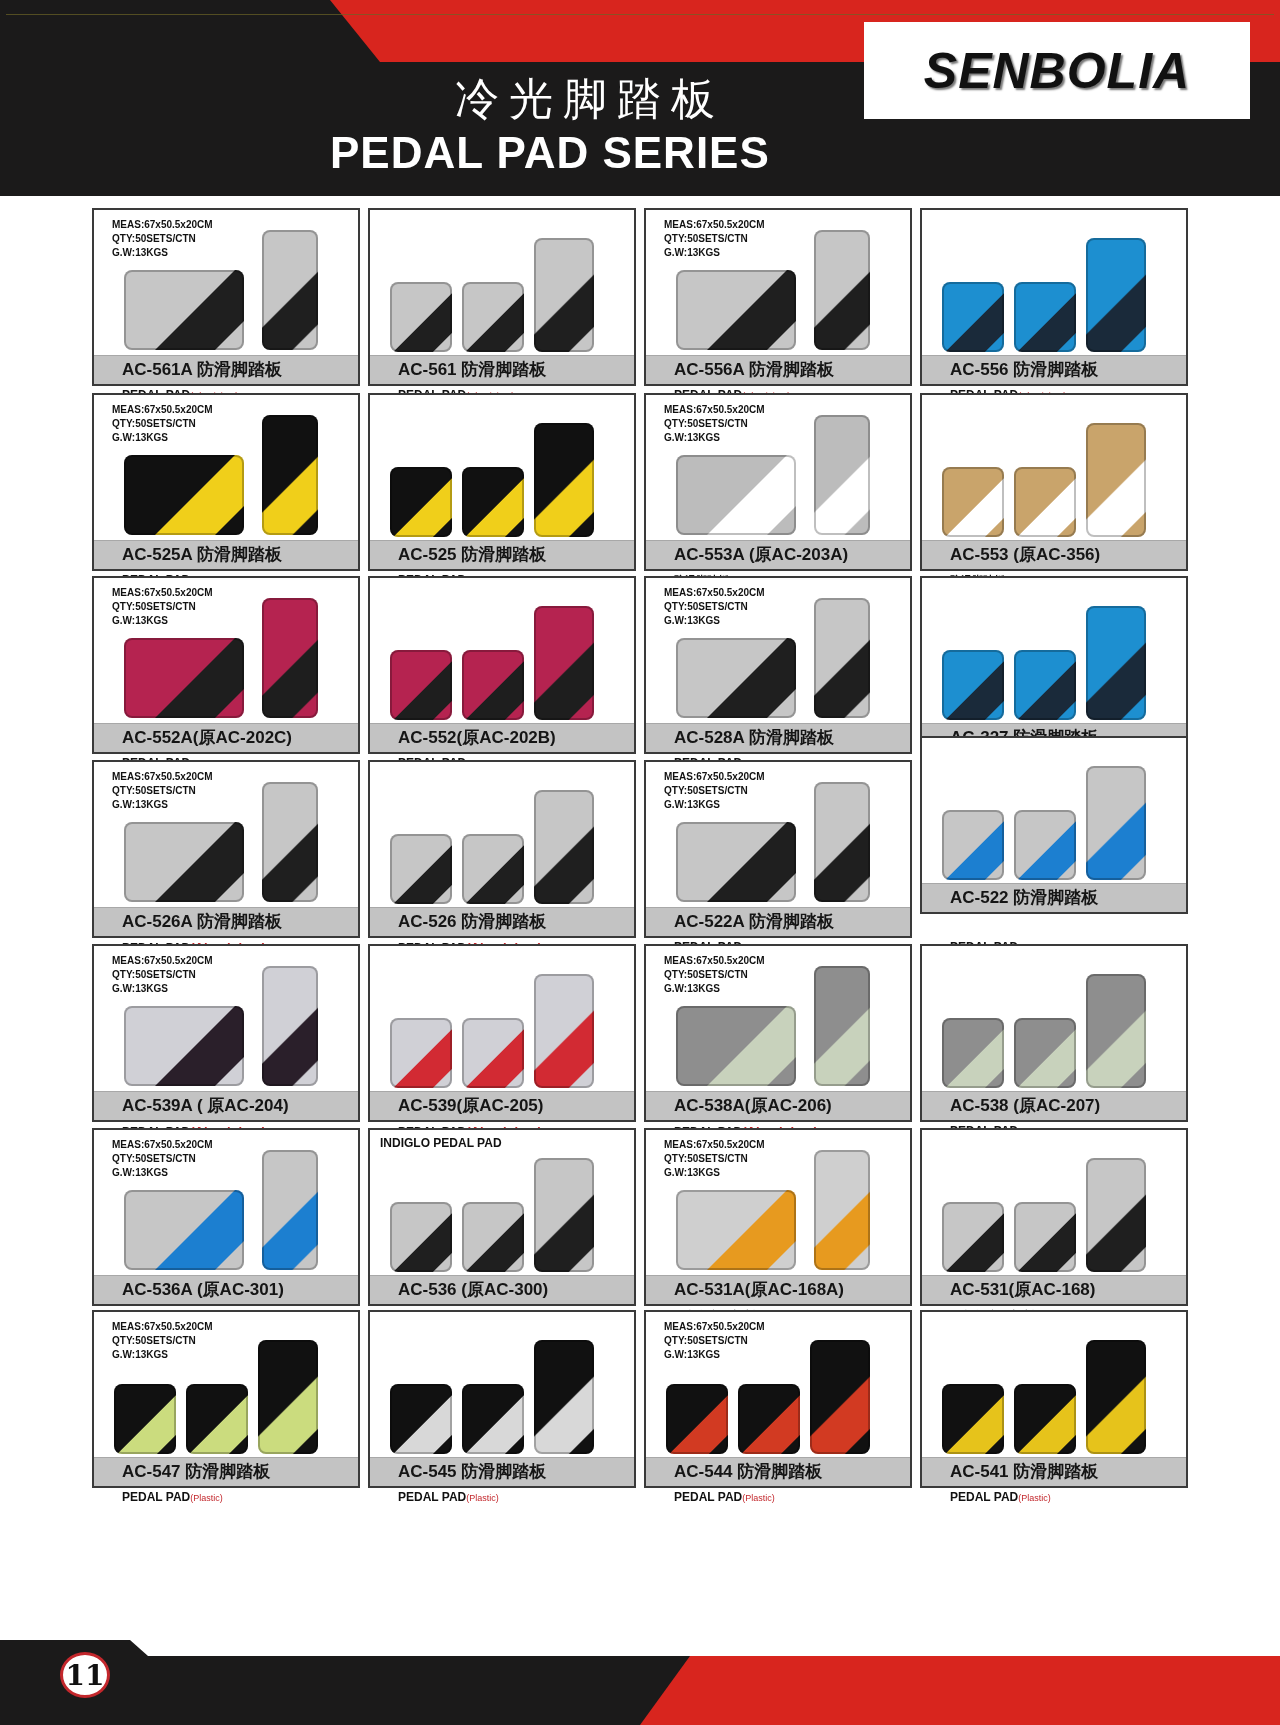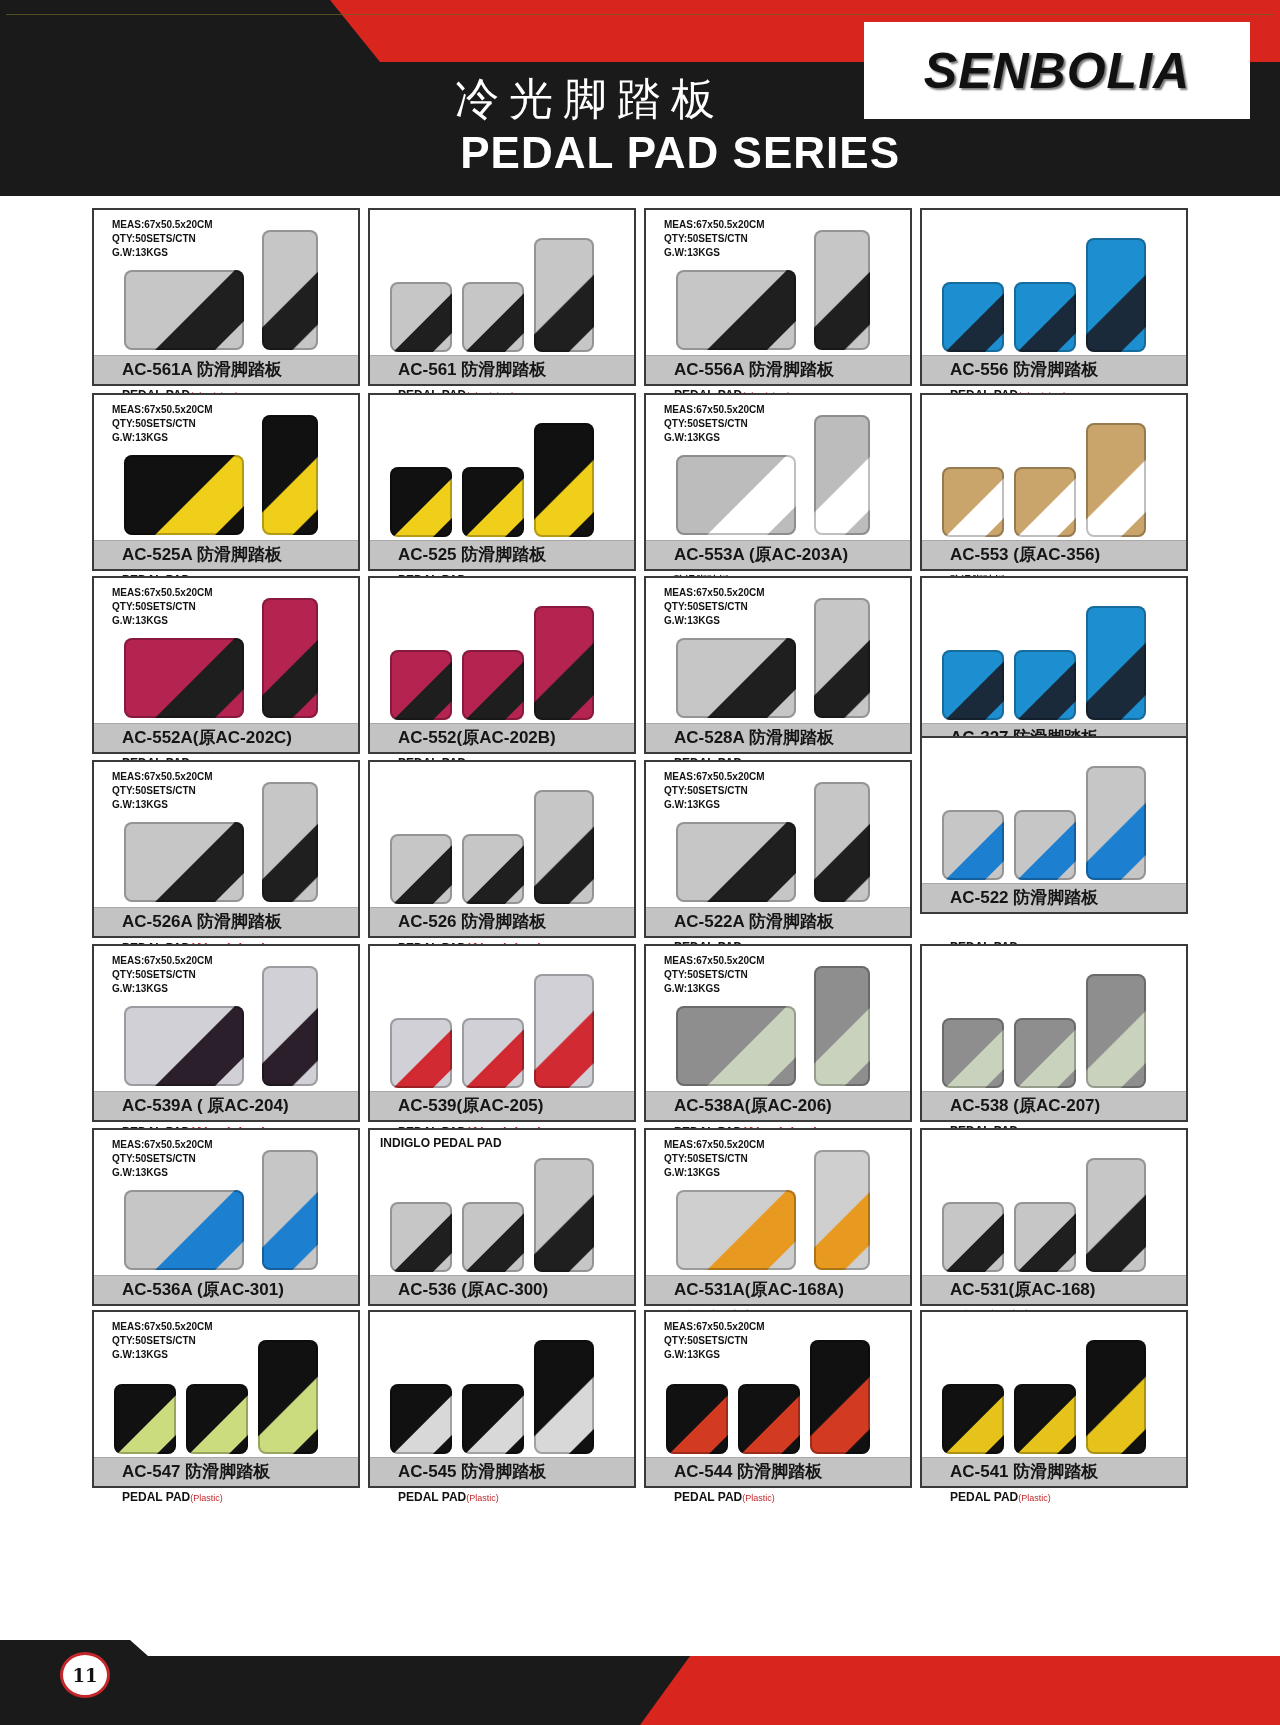--- a/index.html
+++ b/index.html
@@ -1,42 +1,42 @@
 <!DOCTYPE html>
 <html><head>
 <meta charset="utf-8">
 <style>
   html,body{margin:0;padding:0;}
   body{width:1280px;height:1725px;position:relative;background:#ffffff;overflow:hidden;font-family:"Liberation Sans","DejaVu Sans",sans-serif;}
   .header{position:absolute;left:0;top:0;width:1280px;height:196px;background:#1b1a1a;overflow:hidden;}
   .header .red-stripe{position:absolute;left:330px;top:0;width:960px;height:62px;background:#d8251e;clip-path:polygon(0 0,100% 0,100% 100%,50px 100%);}
   .header .inner-line{position:absolute;left:6px;top:14px;width:1268px;height:1px;background:#6b6426;opacity:.7;}
   .title-cn{position:absolute;left:330px;top:70px;width:520px;text-align:center;color:#fff;font-size:44px;letter-spacing:10px;font-family:"DejaVu Sans",sans-serif;}
-  .title-en{position:absolute;left:330px;top:128px;width:570px;text-align:right;color:#fff;font-size:44px;font-weight:bold;letter-spacing:1px;}
+  .title-en{position:absolute;left:330px;top:128px;width:570px;text-align:left;color:#fff;font-size:44px;font-weight:bold;letter-spacing:1px;}
   .brand-box{position:absolute;left:864px;top:22px;width:386px;height:97px;background:#fff;display:flex;align-items:center;justify-content:center;}
   .brand-text{font-size:50px;font-weight:bold;font-style:italic;color:#111;letter-spacing:1px;text-shadow:2px 2px 2px #777;}
 
   .grid{position:absolute;left:92px;top:208px;width:1100px;}
   .card{position:absolute;width:268px;height:178px;border:2px solid #3a3a3a;background:#fff;box-sizing:border-box;overflow:hidden;}
   .card .meas{position:absolute;left:18px;top:8px;font-size:10px;font-weight:bold;line-height:14px;color:#111;}
   .card .indiglo{position:absolute;left:10px;top:6px;font-size:12px;font-weight:bold;color:#111;}
   .card .label-bar{position:absolute;left:0;bottom:0;width:100%;height:28px;background:#c3c3c3;border-top:1px solid #a8a8a8;}
   .card .model{position:absolute;left:28px;top:2px;font-size:17px;font-weight:bold;color:#151515;white-space:nowrap;}
   .sub{position:absolute;font-size:12px;font-weight:bold;color:#111;white-space:nowrap;}
   .sub .mat{color:#c3272c;font-size:9px;font-weight:normal;}
   .sub .mat.big{font-size:13px;font-weight:bold;}
   .sub .cn{font-size:11px;}
 
   .pads{position:absolute;left:0;top:0;width:100%;height:150px;}
   .pad{position:absolute;border-radius:8px;}
 
   .footer{position:absolute;left:0;top:1640px;width:1280px;height:85px;}
   .footer .black{position:absolute;left:0;top:0;width:720px;height:85px;background:#1b1a1a;clip-path:polygon(0 0,130px 0,148px 16px,100% 16px,660px 100%,0 100%);}
   .footer .red{position:absolute;left:640px;top:16px;width:640px;height:69px;background:#d8251e;clip-path:polygon(50px 0,100% 0,100% 100%,0 100%);}
-  .page-num{position:absolute;left:60px;top:1652px;width:44px;height:40px;border-radius:50%;background:#fff;border:3px solid #c3272c;display:flex;align-items:center;justify-content:center;font-family:"DejaVu Serif",serif;font-weight:bold;font-size:18px;color:#111;}
+  .page-num{position:absolute;left:60px;top:1652px;width:44px;height:40px;border-radius:50%;background:#fff;border:3px solid #c3272c;display:flex;align-items:center;justify-content:center;font-family:"DejaVu Serif",serif;font-weight:bold;font-size:28px;color:#111;}
 </style>
 </head>
 <body>
 
 <div class="header">
   <div class="red-stripe"></div>
   <div class="inner-line"></div>
   <div class="title-cn">冷光脚踏板</div>
   <div class="title-en">PEDAL PAD SERIES</div>
   <div class="brand-box">

